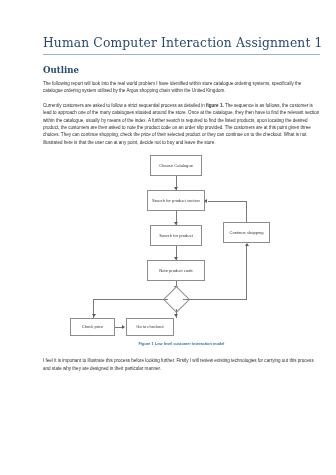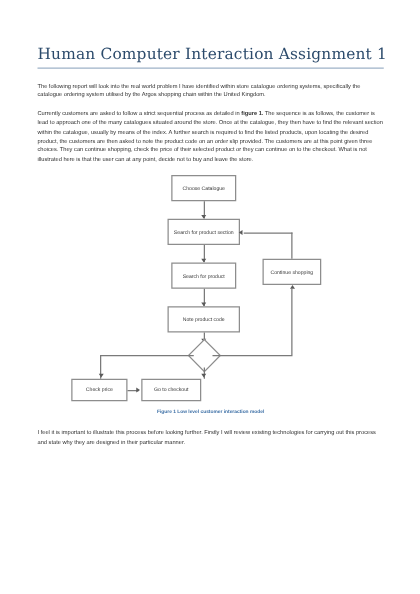--- a/index.html
+++ b/index.html
@@ -15,21 +15,21 @@
   }
   .page {
     position: relative;
     width: 336px;
     height: 475px;
     background: #ffffff;
     box-sizing: border-box;
   }
   .content {
     position: absolute;
-    left: 30px;
+    left: 43px;
     top: 36px;
     width: 277px;
   }
 
   
   .doc-title {
     font-family: "DejaVu Serif", "Liberation Serif", serif;
     font-size: 12.3px;
     line-height: 15px;
     color: #2b4a6b;
@@ -146,20 +146,21 @@
 </style>
 </head>
 <body>
 
 <div class="page">
   <div class="content">
 
     <h1 class="doc-title">Human Computer Interaction Assignment 1</h1>
     <div class="title-rule"></div>
 
+    <h2 class="section-heading">Outline</h2>
 
     <p class="para">The following report will look into the real world problem I have identified within store catalogue ordering systems, specifically the catalogue ordering system utilised by the Argos shopping chain within the United Kingdom.</p>
 
     <p class="para"><span>Currently customers are asked to follow a strict sequential process as detailed in </span><b>figure 1.</b><span> The sequence is as follows, the customer is lead to approach one of the many catalogues situated around the store. Once at the catalogue, they then have to find the relevant section within the catalogue, usually by means of the index. A further search is required to find the listed products, upon locating the desired product, the customers are then asked to note the product code on an order slip provided.  The customers are at this point given three choices. They can continue shopping, check the price of their selected product or they can continue on to the checkout. What is not illustrated here is that the user can at any point, decide not to buy and leave the store.</span></p>
 
     <div class="figure">
       <div class="fc">
 
         <div class="node" style="left:107px; top:2px; width:52px; height:21px;">Choose Catalogue</div>
 

